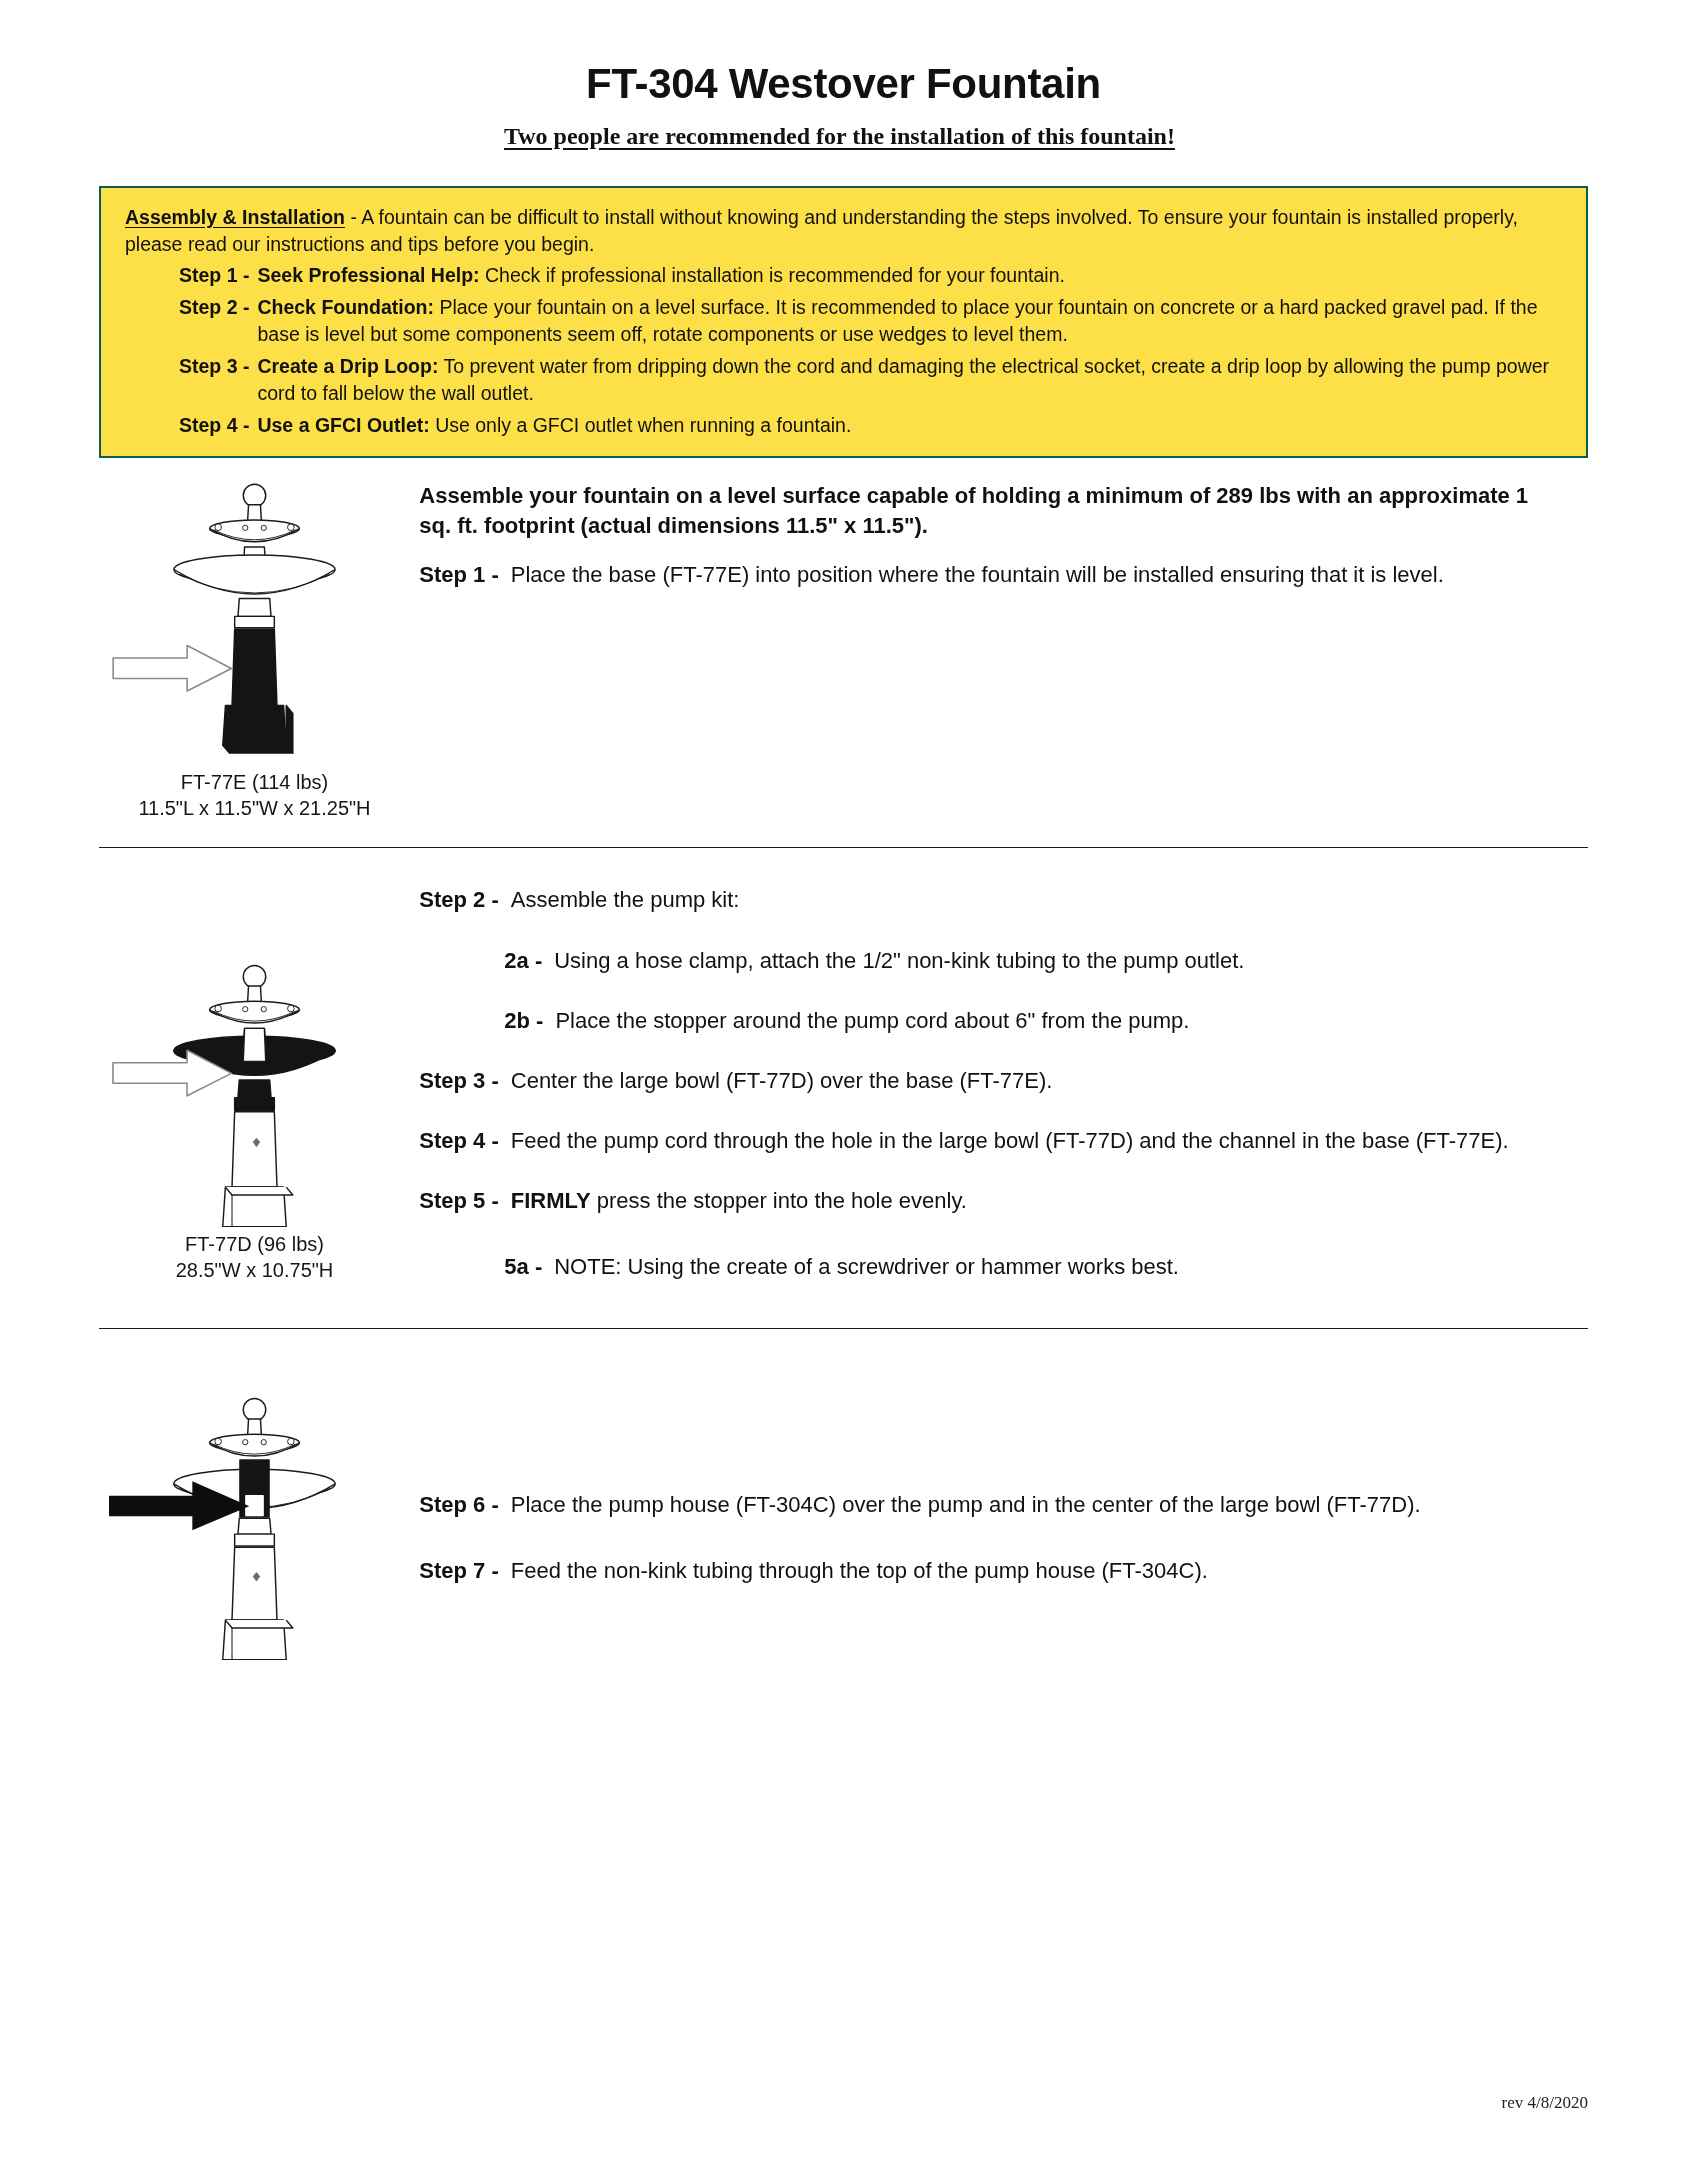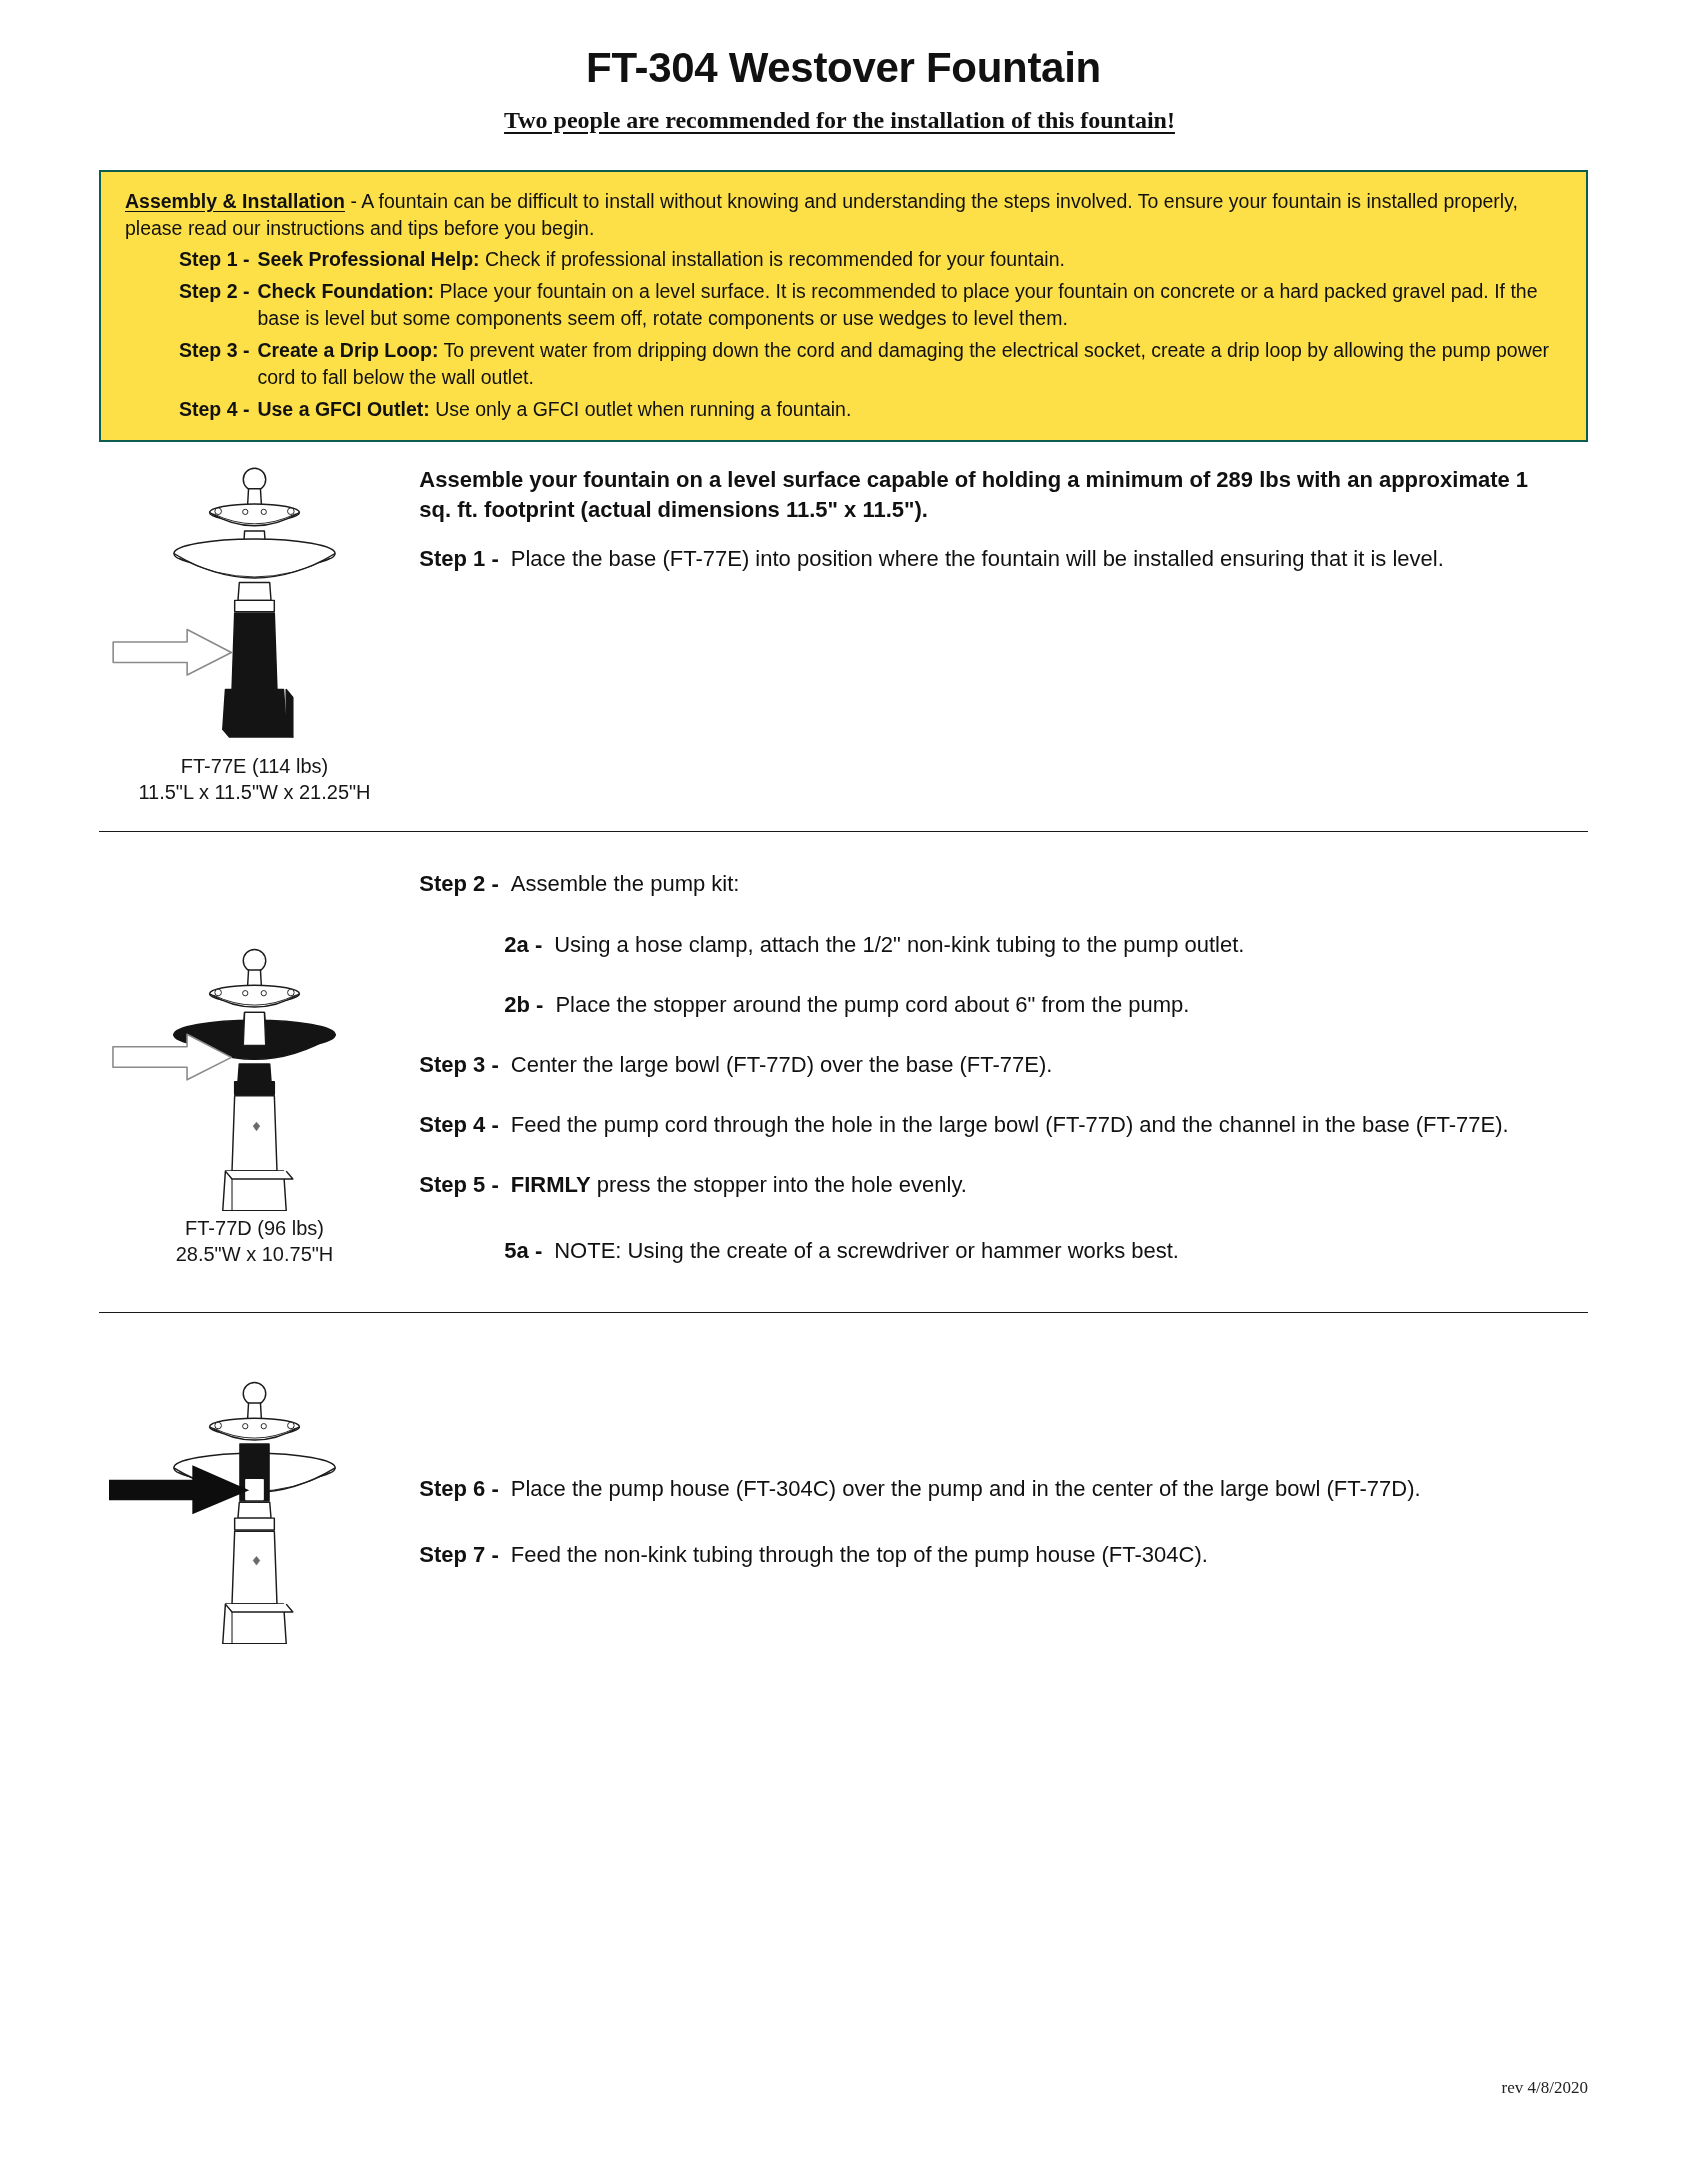--- a/index.html
+++ b/index.html
@@ -19,21 +19,21 @@
   .page {
     position: relative;
     width: 1687px;
     height: 2183px;
     padding: 0;
     box-sizing: border-box;
   }
 
   
   .title-block {
-    padding-top: 46px;
+    padding-top: 62px;
     text-align: center;
   }
   .doc-title {
     font-family: "Liberation Sans", sans-serif;
     font-weight: bold;
     font-size: 42px;
     letter-spacing: -0.3px;
     line-height: 1.05;
     margin: 0;
   }
@@ -176,21 +176,21 @@
   .step.sub {
     padding-left: 85px;
   }
   .step.gap-lg { margin-top: 29px; }
   .step.gap-xl { margin-top: 34px; }
 
   
   .rev-footer {
     position: absolute;
     right: 99px;
-    bottom: 85px;
+    bottom: 70px;
     font-family: "Liberation Serif", serif;
     font-size: 17px;
     color: #222;
   }
 </style>
 </head>
 <body>
 
 <div class="page">
 

